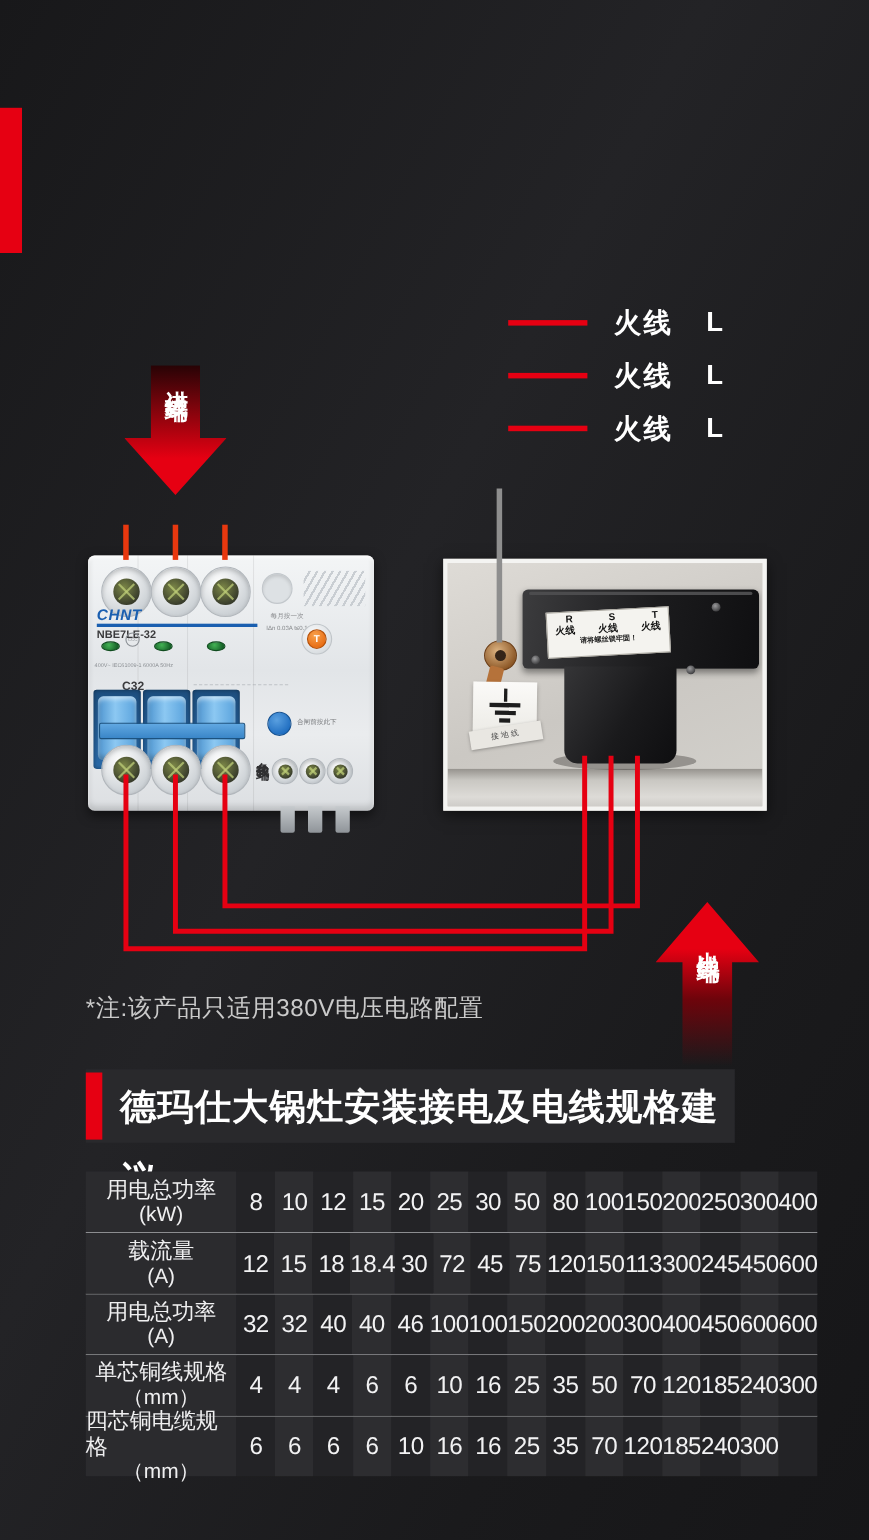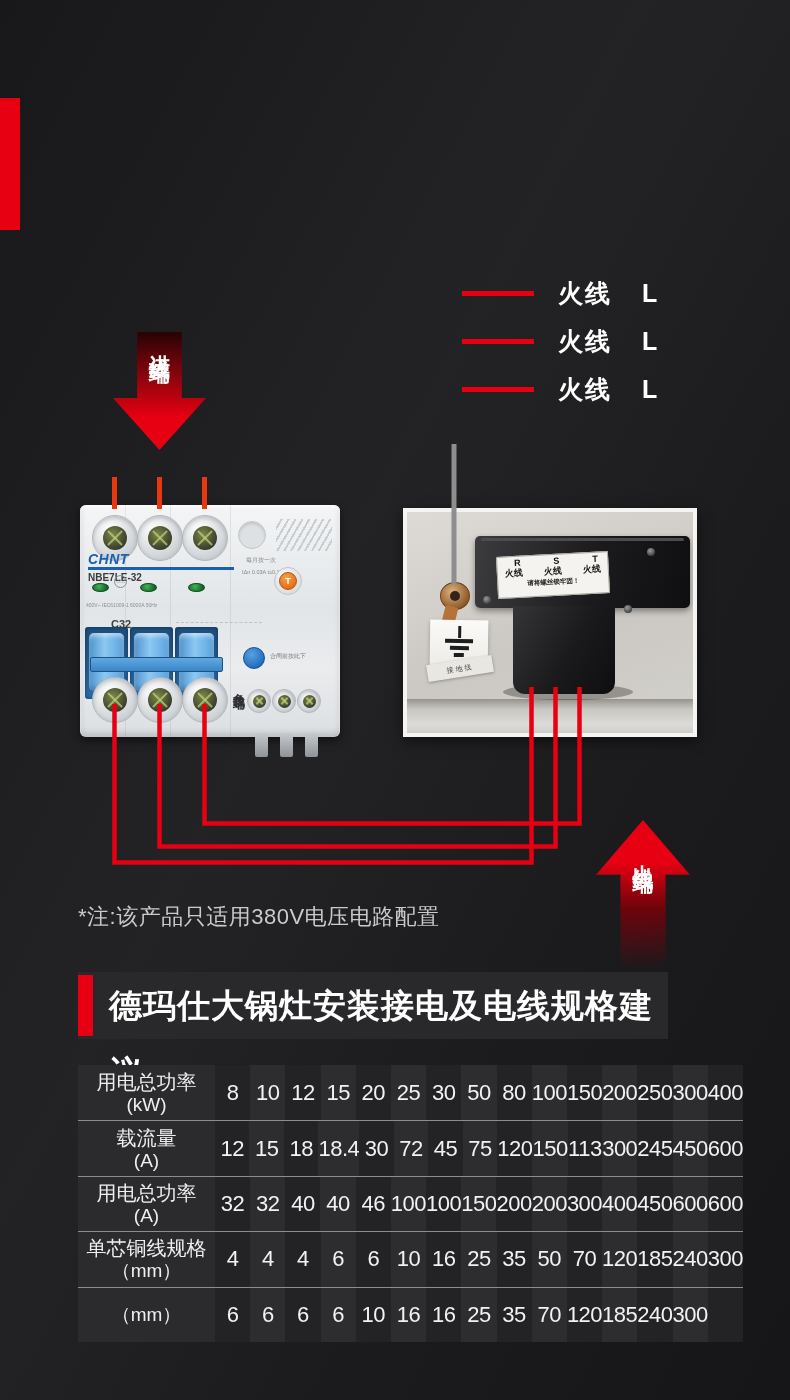--- a/index.html
+++ b/index.html
@@ -381,20 +381,21 @@
         <div class="cell dark">35</div>
         <div class="cell light">50</div>
         <div class="cell dark">70</div>
         <div class="cell light">120</div>
         <div class="cell dark">185</div>
         <div class="cell light">240</div>
         <div class="cell dark">300</div>
       </div>
       <div class="trow">
         <div class="row-label">
+          <span class="l1">四芯铜电缆规格</span>
           <span class="l2">（mm）</span>
         </div>
         <div class="cell dark">6</div>
         <div class="cell light">6</div>
         <div class="cell dark">6</div>
         <div class="cell light">6</div>
         <div class="cell dark">10</div>
         <div class="cell light">16</div>
         <div class="cell dark">16</div>
         <div class="cell light">25</div>

